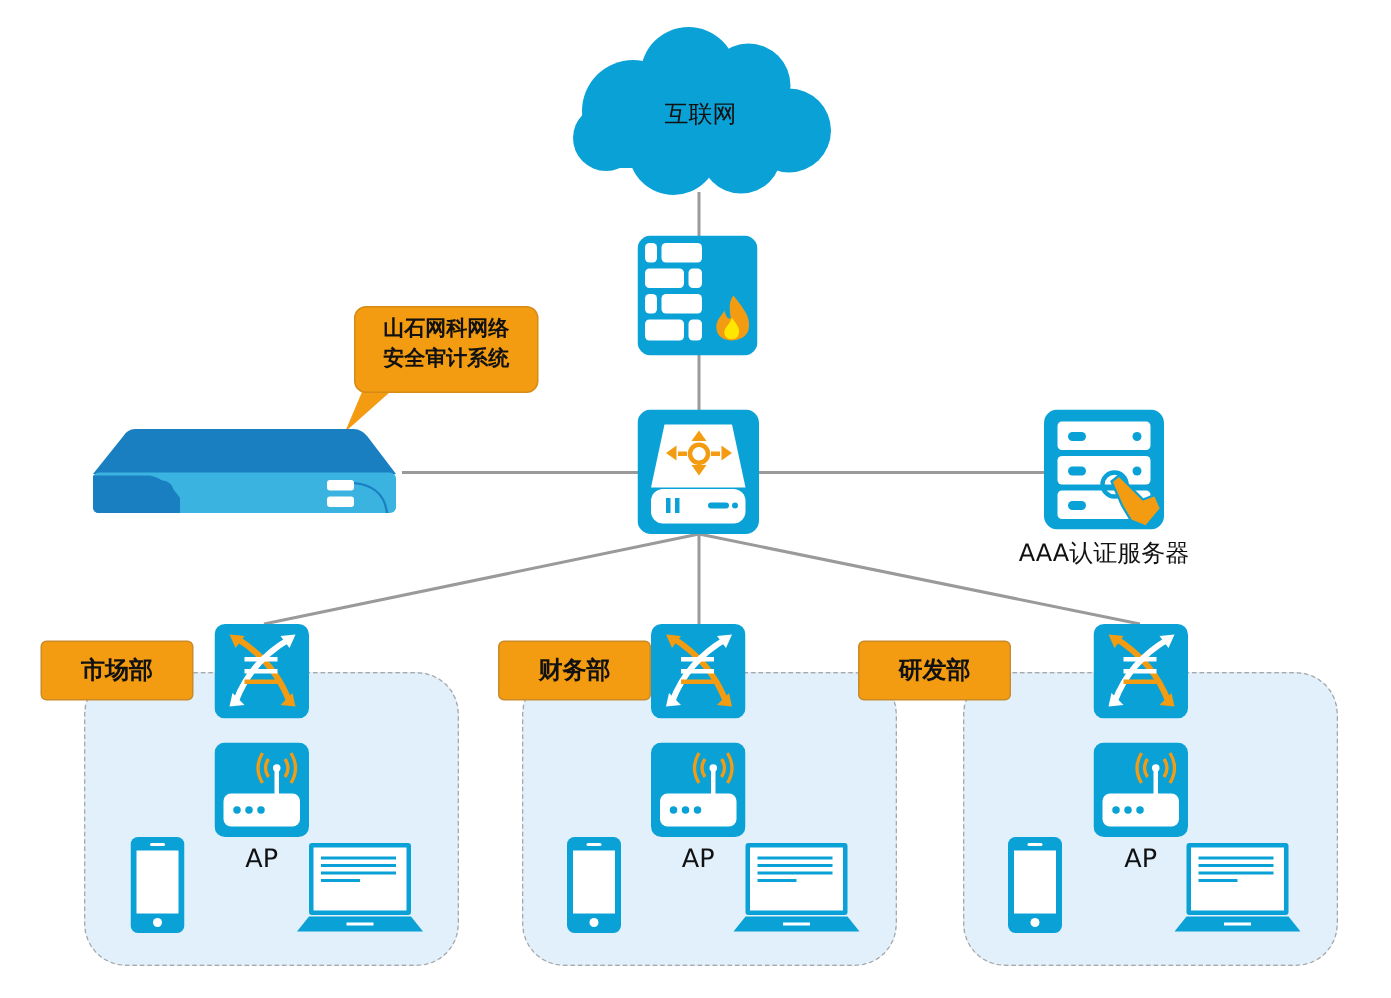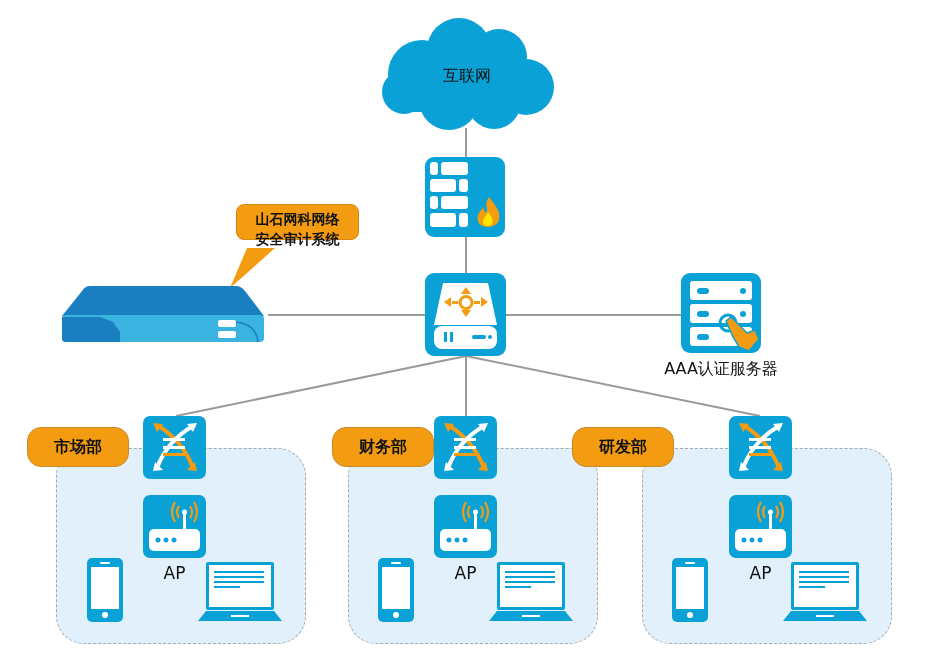--- a/index.html
+++ b/index.html
@@ -2,24 +2,24 @@
 <html><head>
 <meta charset="utf-8">
 <style>
   html, body { margin: 0; padding: 0; background: #ffffff; }
   body { width: 927px; height: 665px; position: relative; overflow: hidden;
          font-family: "DejaVu Sans", "Liberation Sans", sans-serif; }
   .abs { position: absolute; }
   svg { display: block; }
   .lbl { position: absolute; font-weight: normal; color: #111; font-size: 16px; white-space: nowrap; }
   .dept-tag { position: absolute; width: 102px; height: 40px; background: #F39C12; border: 1px solid #c98a2a;
-              border-radius: 14px; box-sizing: border-box; display: flex; align-items: center; justify-content: center;
+              border-radius: 4px; box-sizing: border-box; display: flex; align-items: center; justify-content: center;
               font-weight: bold; font-size: 16px; color: #111; }
   .zone { position: absolute; background: #E1F0FB; border: 1.5px dashed #a8a8a8; border-radius: 28px; box-sizing: border-box; }
-  .callout { position: absolute; left: 236px; top: 204px; width: 123px; height: 36px; background: #F39C12;
+  .callout { position: absolute; left: 236px; top: 204px; width: 123px; height: 58px; background: #F39C12;
              border: 1px solid #d58b15; border-radius: 8px; box-sizing: border-box; font-weight: bold; font-size: 14px;
              color: #111; text-align: center; line-height: 20px; padding-top: 4px; }
 </style>
 </head>
 <body>
 
 <svg class="abs" style="left:0;top:0" width="927" height="665">
   <line x1="466" y1="128" x2="466" y2="158" stroke="#9a9a9a" stroke-width="2"></line>
   <line x1="466" y1="236" x2="466" y2="274" stroke="#9a9a9a" stroke-width="2"></line>
   <line x1="268" y1="315" x2="426" y2="315" stroke="#9a9a9a" stroke-width="2"></line>
@@ -99,21 +99,21 @@
     <path d="M30 2 H176 Q181 2 185 7 L204 32 H2 L22 7 Q25 2 30 2 Z" fill="#1A7FC1"></path>
     <rect x="2" y="31" width="202" height="27" rx="4" fill="#3BB3E0"></rect>
     <path d="M2 33 H40 Q52 36 60 48 L60 58 H6 Q2 58 2 54 Z" fill="#1A7FC1"></path>
     <circle cx="48" cy="44" r="7" fill="none" stroke="#1A7FC1" stroke-width="1.5"></circle>
     <rect x="158" y="36" width="18" height="7" rx="2" fill="#ffffff"></rect>
     <rect x="158" y="47" width="18" height="7" rx="2" fill="#ffffff"></rect>
     <path d="M176 38 Q196 40 198 58" fill="none" stroke="#1A7FC1" stroke-width="1.5"></path>
   </svg>
 </div>
 
-<div class="abs" style="left:681px;top:273px;width:80px;height:76px">
+<div class="abs" style="left:696px;top:273px;width:80px;height:76px">
   <svg width="80" height="80" viewBox="0 0 80 80">
     <rect x="0" y="0" width="80" height="80" rx="9" fill="#0AA2D6"></rect>
     <g fill="#ffffff">
       <rect x="9" y="8" width="62" height="19" rx="3"></rect>
       <rect x="9" y="31" width="62" height="19" rx="3"></rect>
       <rect x="9" y="54" width="62" height="19" rx="3"></rect>
     </g>
     <g fill="#0AA2D6">
       <rect x="16" y="15" width="12" height="6" rx="3"></rect>
       <circle cx="62" cy="18" r="3"></circle>

